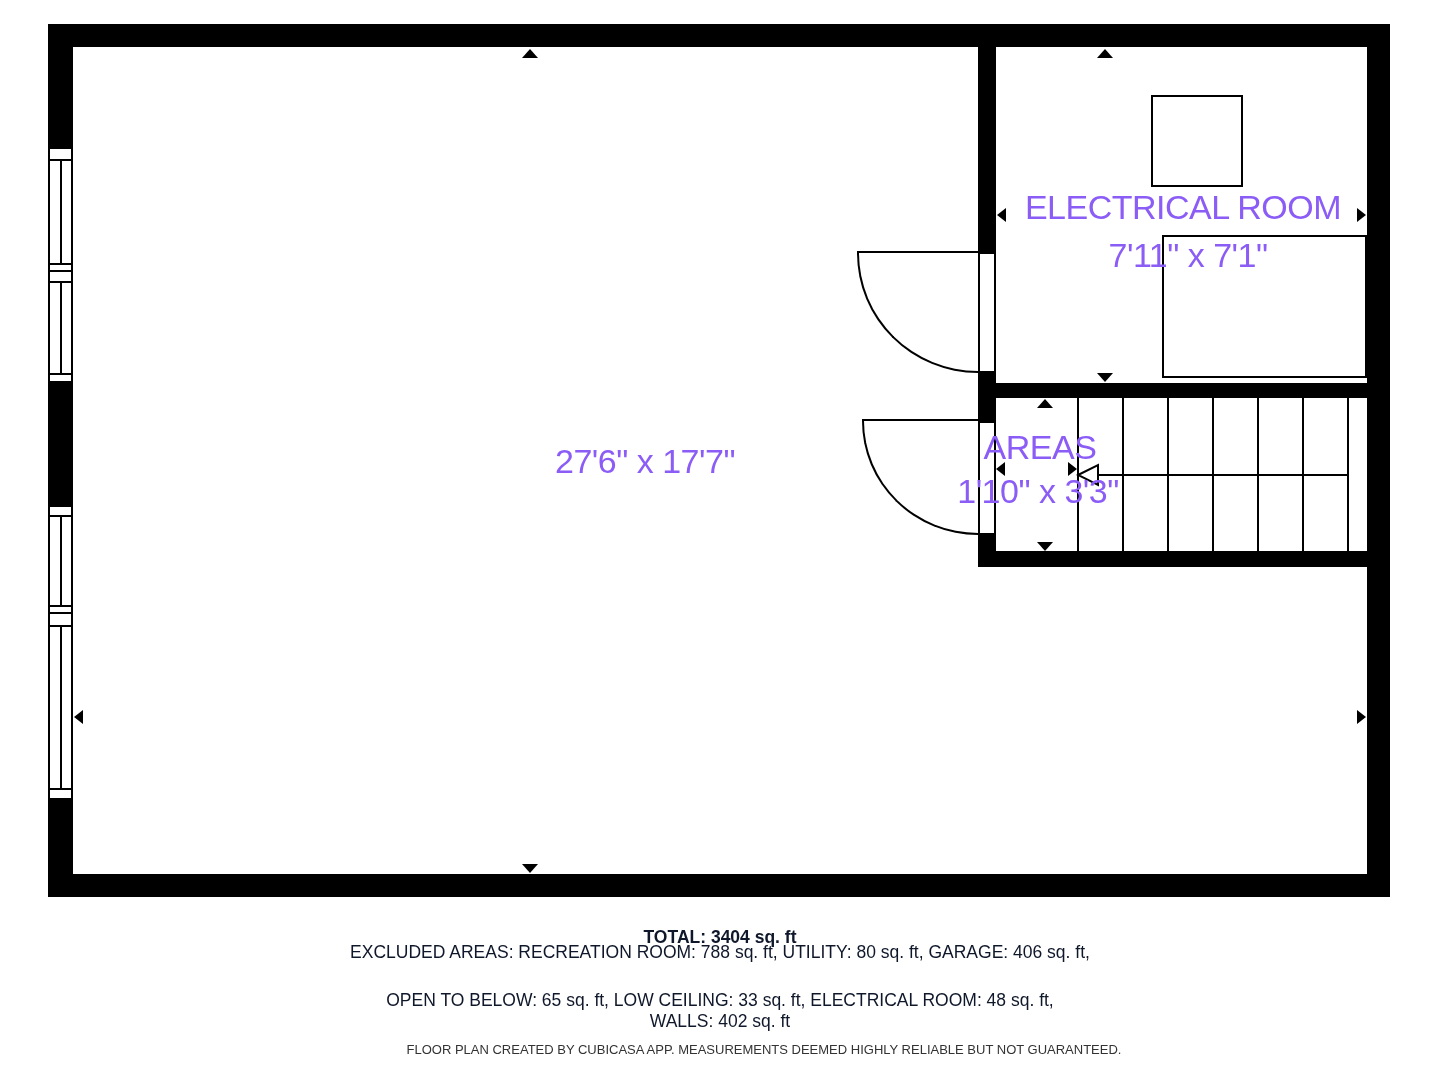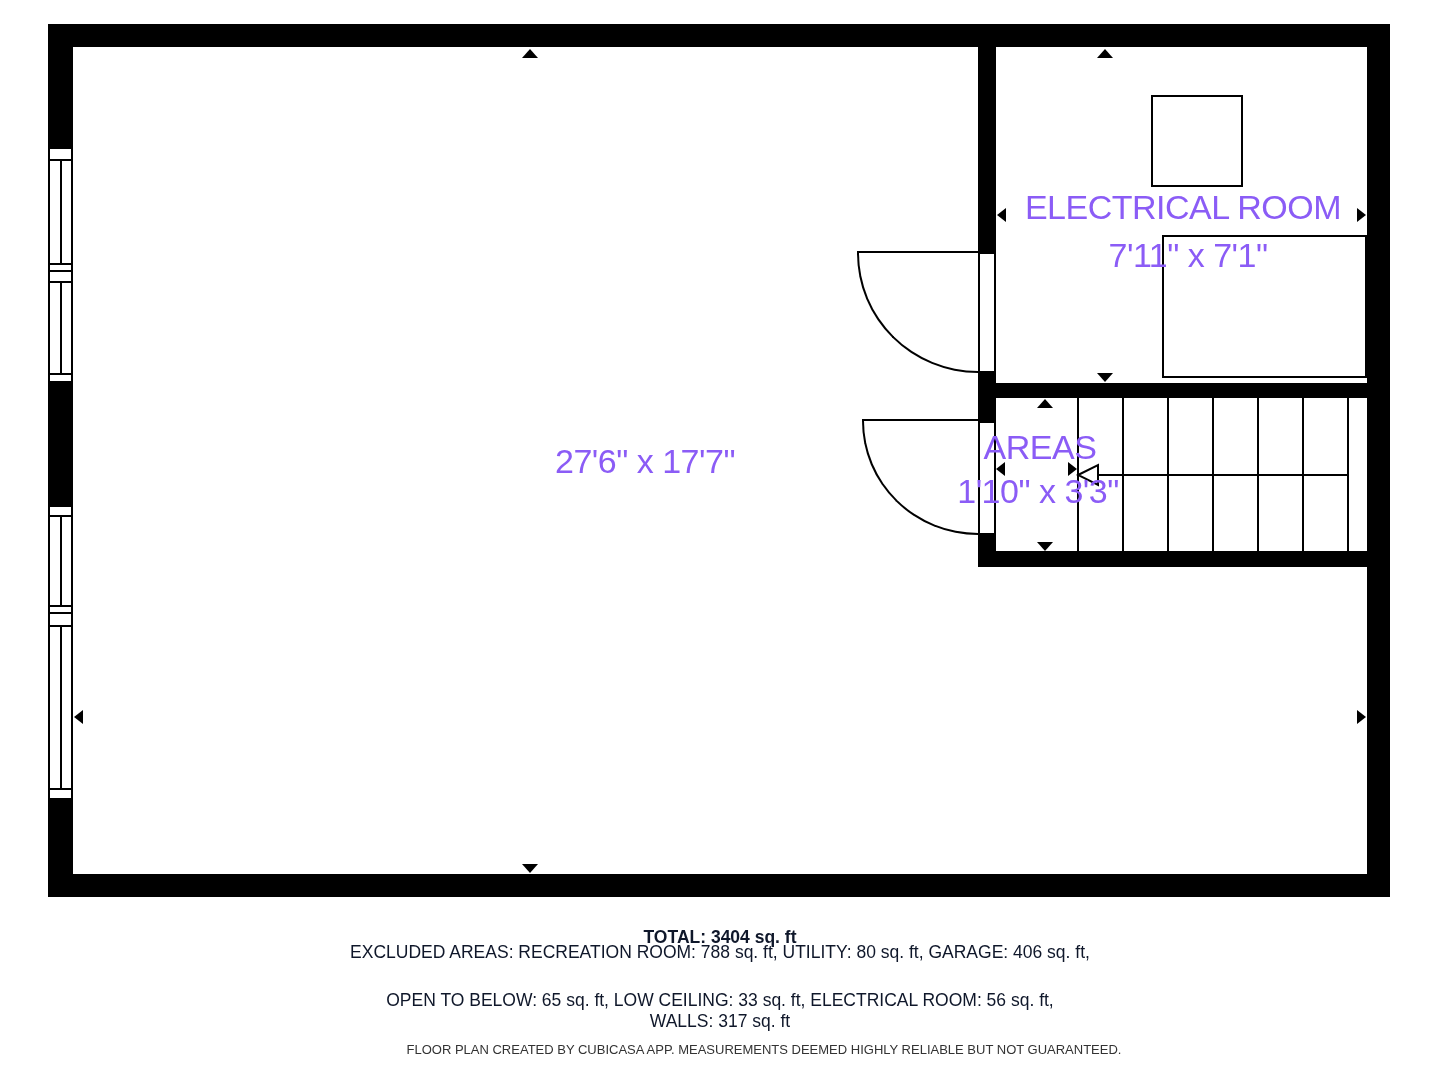--- a/index.html
+++ b/index.html
@@ -109,17 +109,17 @@
   <div class="tri right" style="left:1068px;top:462px;"></div>
 
   <div class="room-label" style="left:645px;top:461px;">27'6" x 17'7"</div>
   <div class="room-label" style="left:1183px;top:207px;">ELECTRICAL ROOM</div>
   <div class="room-label" style="left:1188px;top:255px;">7'11" x 7'1"</div>
   <div class="room-label" style="left:1040px;top:447px;">AREAS</div>
   <div class="room-label" style="left:1038px;top:491px;">1'10" x 3'3"</div>
 
   <div class="footer-line bold" style="top:927px;">TOTAL: 3404 sq. ft</div>
   <div class="footer-line" style="top:942px;">EXCLUDED AREAS: RECREATION ROOM: 788 sq. ft, UTILITY: 80 sq. ft, GARAGE: 406 sq. ft,</div>
-  <div class="footer-line" style="top:990px;">OPEN TO BELOW: 65 sq. ft, LOW CEILING: 33 sq. ft, ELECTRICAL ROOM: 56 sq. ft,</div>
-  <div class="footer-line" style="top:1011px;">WALLS: 317 sq. ft</div>
+  <div class="footer-line" style="top:990px;">OPEN TO BELOW: 65 sq. ft, LOW CEILING: 33 sq. ft, ELECTRICAL ROOM: 48 sq. ft,</div>
+  <div class="footer-line" style="top:1011px;">WALLS: 402 sq. ft</div>
   <div class="footer-line fine" style="top:1044px;">FLOOR PLAN CREATED BY CUBICASA APP. MEASUREMENTS DEEMED HIGHLY RELIABLE BUT NOT GUARANTEED.</div>
 
 </div>
 
 </body></html>

